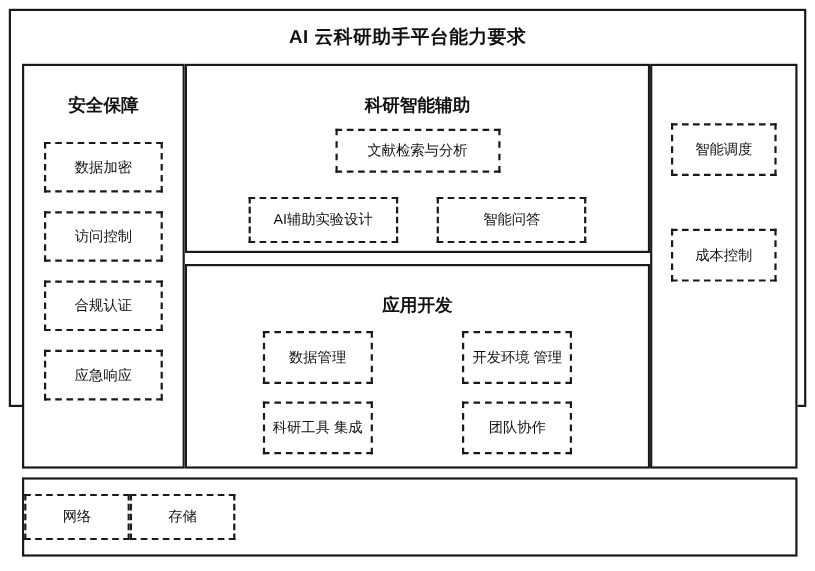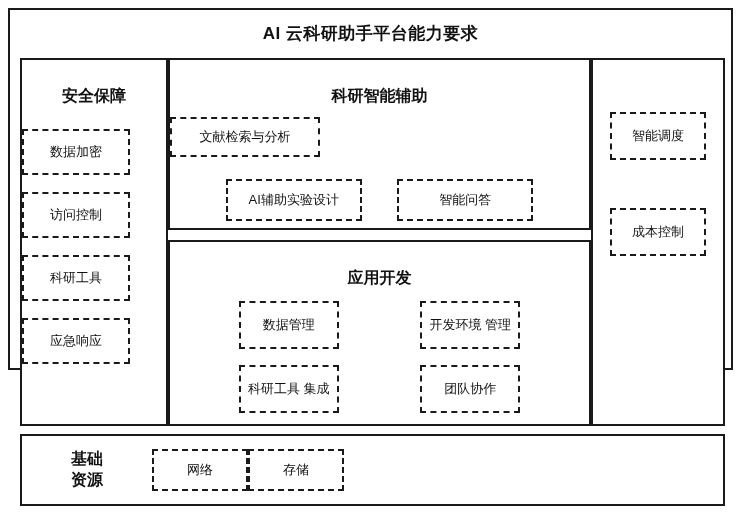--- a/index.html
+++ b/index.html
@@ -102,20 +102,21 @@
     font-size: 13px;
     line-height: 1.25;
     background: #ffffff;
     padding: 2px 4px;
   }
 
   
   .left-items {
     display: flex;
     flex-direction: column;
+    align-items: center;
     gap: 17px;
     margin-top: 14px;
   }
   .left-items .dashed-box {
     width: 108px;
     height: 46px;
   }
 
   
   .right-items {
@@ -133,21 +134,21 @@
   
   .panel-research {
     height: 172px;
     flex: 0 0 172px;
     border: 2px solid #1a1a1a;
     box-sizing: border-box;
     position: relative;
   }
   .research-top-row {
     display: flex;
-    justify-content: flex-start;
+    justify-content: center;
     margin-top: 10px;
   }
   .research-top-row .dashed-box {
     width: 150px;
     height: 40px;
   }
   .research-bottom-row {
     display: flex;
     justify-content: space-around;
     margin-top: 22px;
@@ -220,21 +221,21 @@
 
     <div class="diagram-title">AI 云科研助手平台能力要求</div>
 
     <div class="columns">
 
       <div class="panel col-left">
         <div class="panel-title">安全保障</div>
         <div class="left-items">
           <div class="dashed-box">数据加密</div>
           <div class="dashed-box">访问控制</div>
-          <div class="dashed-box">科研工具</div>
+          <div class="dashed-box">合规认证</div>
           <div class="dashed-box">应急响应</div>
         </div>
       </div>
 
       <div class="col-center">
 
         <div class="panel panel-research">
           <div class="panel-title">科研智能辅助</div>
           <div class="research-top-row">
             <div class="dashed-box">文献检索与分析</div>
@@ -262,22 +263,20 @@
       <div class="panel col-right">
         <div class="right-items">
           <div class="dashed-box">智能调度</div>
           <div class="dashed-box">成本控制</div>
         </div>
       </div>
 
     </div>
 
     <div class="bottom-band">
-      <div class="bottom-title">基础
-资源</div>
       <div class="bottom-items">
         <div class="dashed-box">网络</div>
         <div class="dashed-box">存储</div>
       </div>
     </div>
 
   </div>
 </div>
 
 </body></html>

